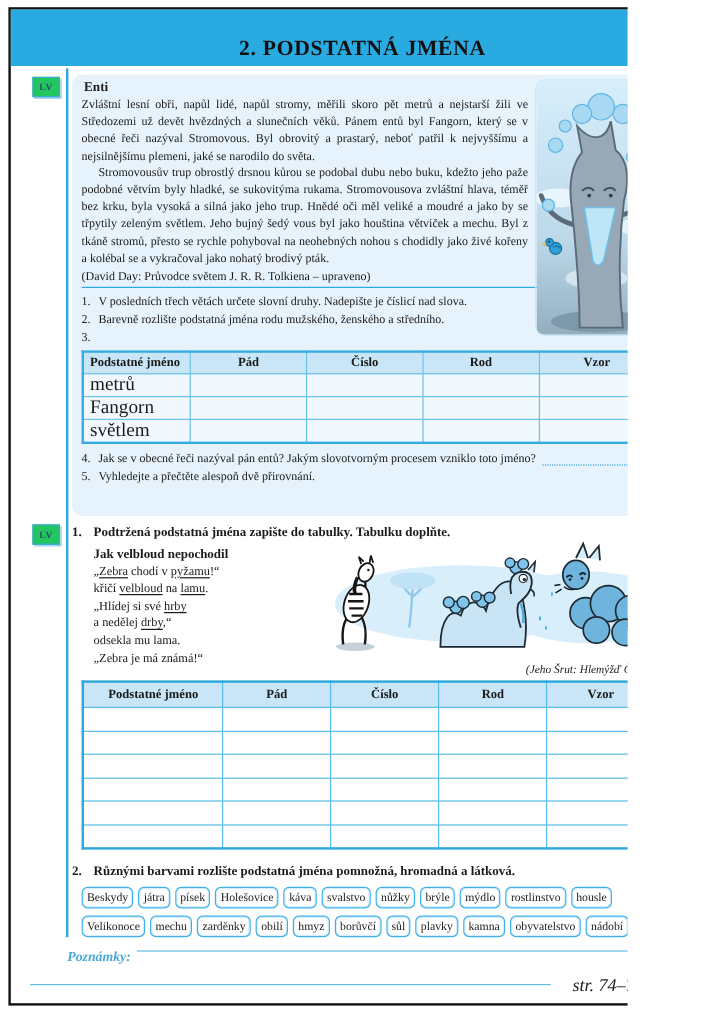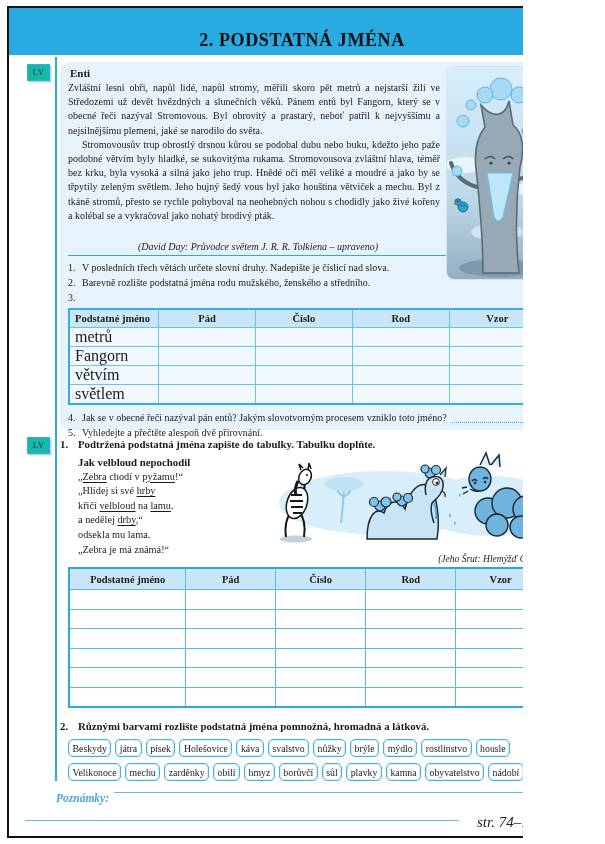--- a/index.html
+++ b/index.html
@@ -6,31 +6,31 @@
   .sheet{position:relative;width:523px;height:844px;background:#fff;
          font-family:"Liberation Serif","DejaVu Serif",serif;color:#1a1a1a;overflow:hidden;}
   .frame{position:absolute;left:7px;top:6px;width:586px;height:828px;border:2.5px solid #121212;}
   
   .hdr{position:absolute;left:0;top:0;right:0;height:47px;background:#29ABE2;
        display:flex;align-items:flex-end;justify-content:center;}
   .hdr h1{margin:0 0 4px 0;font-size:18px;font-weight:bold;letter-spacing:.6px;color:#101010;}
   
   .vline{position:absolute;width:2px;background:#29ABE2;top:49px;height:724px;}
   .vline.l{left:46px}.vline.r{left:551px}
-  .lv-badge{position:absolute;width:21px;height:15px;background:#14b8a6;border:1.5px solid #3FA9DC;
+  .lv-badge{position:absolute;width:21px;height:15px;background:#22c55e;border:1.5px solid #3FA9DC;
             box-shadow:1.5px 1.5px 0 #A9D6EC;display:flex;align-items:center;justify-content:center;
             font-size:8px;font-weight:bold;color:#27526e;letter-spacing:.5px;}
   .lv1{left:18px;top:56px}.lv2{left:18px;top:429px}
   
   .panel{position:absolute;left:51px;top:54px;width:495px;height:368px;background:#E7F3FC;
          border-radius:9px;padding:4px 8px;box-sizing:border-box;}
   .enti{font-size:11px;font-weight:bold;margin:1px 0 2px 2px;}
   .para{width:372px;font-size:10px;line-height:14.2px;text-align:justify;margin:0;}
   .para.ind{text-indent:14px;}
-  .cit1{width:380px;text-align:center;font-style:italic;font-size:10px;margin-top:18px;}
+  .cit1{width:380px;text-align:left;font-size:10px;margin-top:2px;}
   .rule{width:384px;border-top:1.8px solid #29ABE2;margin:3px 0 4px 0;}
   .task{display:flex;font-size:10px;line-height:15px;width:479px;}
   .task .num{width:14px;flex:none;}
   .task .leader{flex:1;border-bottom:1.6px dotted #29ABE2;margin:0 2px 2px 5px;min-width:18px;}
   .bold-task{font-weight:bold;font-size:10.8px;line-height:15px;}
   
   .fig-tree{position:absolute;right:6px;top:5px;width:102px;height:212px;border-radius:7px;overflow:hidden;
             box-shadow:0 0 0 1px #cfe6f4;}
   .clip{position:absolute;right:16px;top:-9px;}
   
@@ -168,27 +168,20 @@
               <td></td>
       </tr>
       <tr>
         <td class="lft">Fangorn</td>
         <td></td>
               <td></td>
         <td></td>
               <td></td>
       </tr>
       <tr>
-        <td class="lft">větvím</td>
-        <td></td>
-              <td></td>
-        <td></td>
-              <td></td>
-      </tr>
-      <tr>
         <td class="lft">světlem</td>
         <td></td>
               <td></td>
         <td></td>
               <td></td>
       </tr>
     </tbody>
         </table>
 
     <div class="task" style="margin-top:5px">
@@ -204,22 +197,22 @@
 
   <div class="secb">
     <div class="task bold-task">
       <span class="num" style="width:18px">1.</span>
       <span>Podtržená podstatná jména zapište do tabulky. Tabulku doplňte.</span>
     </div>
 
     <div class="poem">
       <div class="ptitle">Jak velbloud nepochodil</div>
       <div>„<u>Zebra</u> chodí v <u>pyžamu</u>!“</div>
+      <div>křičí <u>velbloud</u> na <u>lamu</u>.</div>
       <div>„Hlídej si své <u>hrby</u></div>
-      <div>křičí <u>velbloud</u> na <u>lamu</u>.</div>
       <div>a nedělej <u>drby</u>,“</div>
       <div>odsekla mu lama.</div>
       <div>„Zebra je má známá!“</div>
     </div>
 
     <div class="fig-savanna">
       <svg width="290" height="100" viewBox="0 0 290 100">
         <ellipse cx="120" cy="52" rx="105" ry="32" fill="#D9EEFB"></ellipse>
         <ellipse cx="225" cy="55" rx="70" ry="30" fill="#D9EEFB"></ellipse>
         <g>

